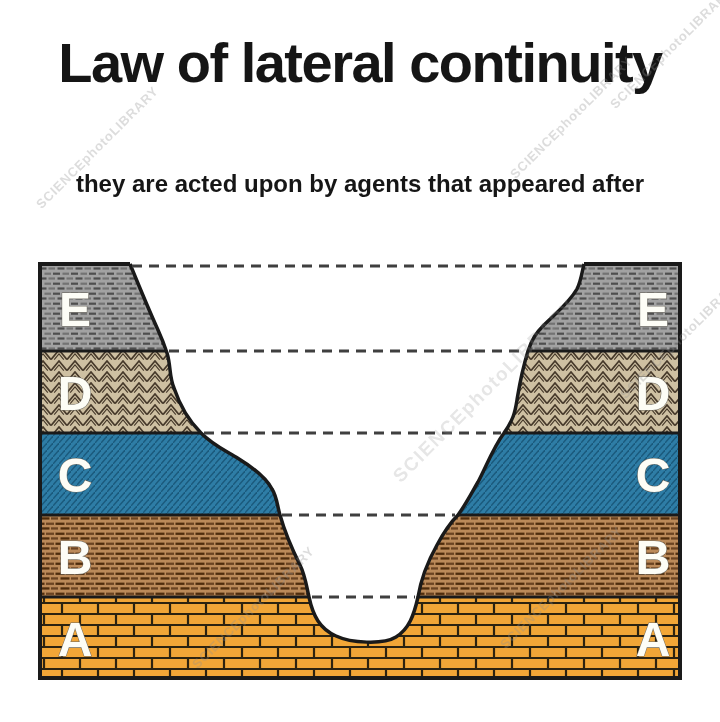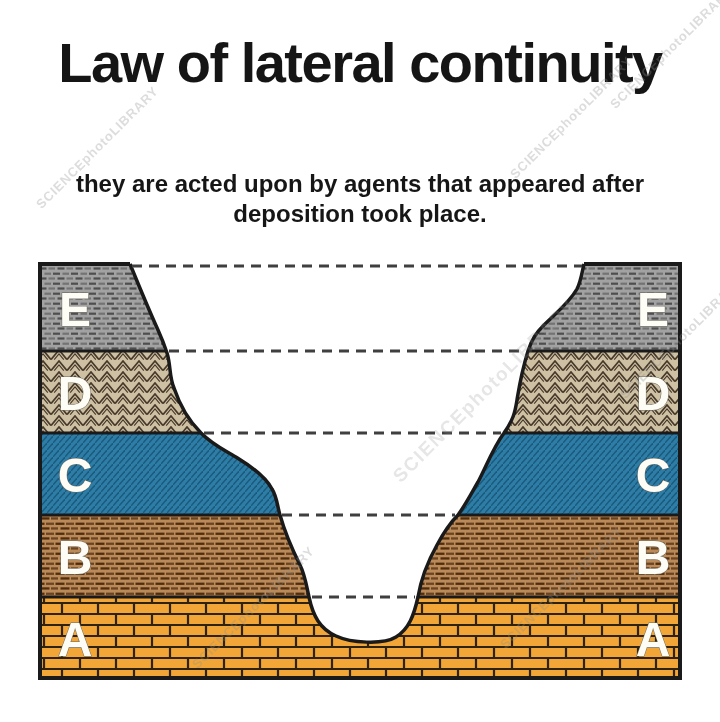--- a/index.html
+++ b/index.html
@@ -30,21 +30,20 @@
 </style>
 </head>
 <body>
 
 <h1 class="title">Law of lateral continuity</h1>
 
 <p class="subtitle">
   <br>
   <br>
   <span>they are acted upon by agents that appeared after</span><br>
-  <span>deposition took place.</span>
 </p>
 
 <svg class="diagram" width="650" height="420" viewBox="0 0 650 420">
   <defs>
     <pattern id="patE" width="18" height="10" patternUnits="userSpaceOnUse">
       <rect width="18" height="10" fill="#a2a2a2"></rect>
       <rect x="0" y="1.6" width="7" height="2.2" fill="#4e4e4e"></rect>
       <rect x="9.5" y="1.6" width="6.5" height="2.2" fill="#737373"></rect>
       <rect x="4.5" y="6.4" width="7" height="2.2" fill="#4e4e4e"></rect>
       <rect x="13.5" y="6.4" width="4.5" height="2.2" fill="#737373"></rect>

